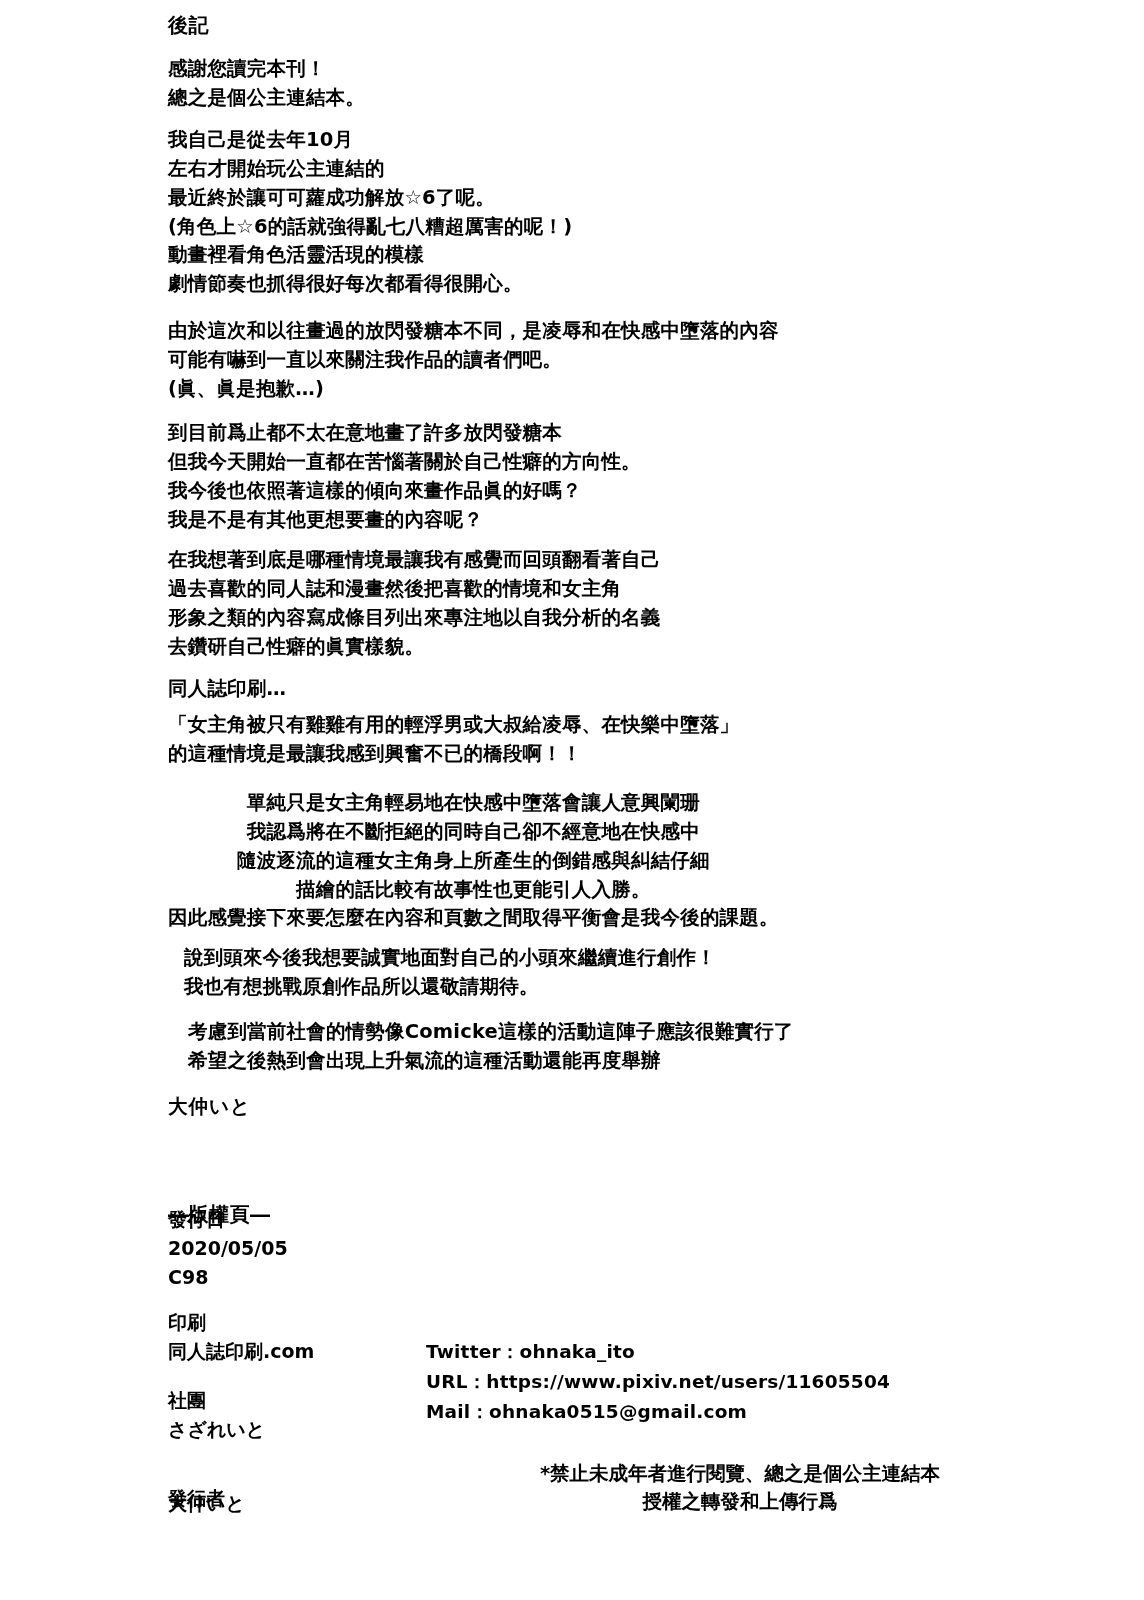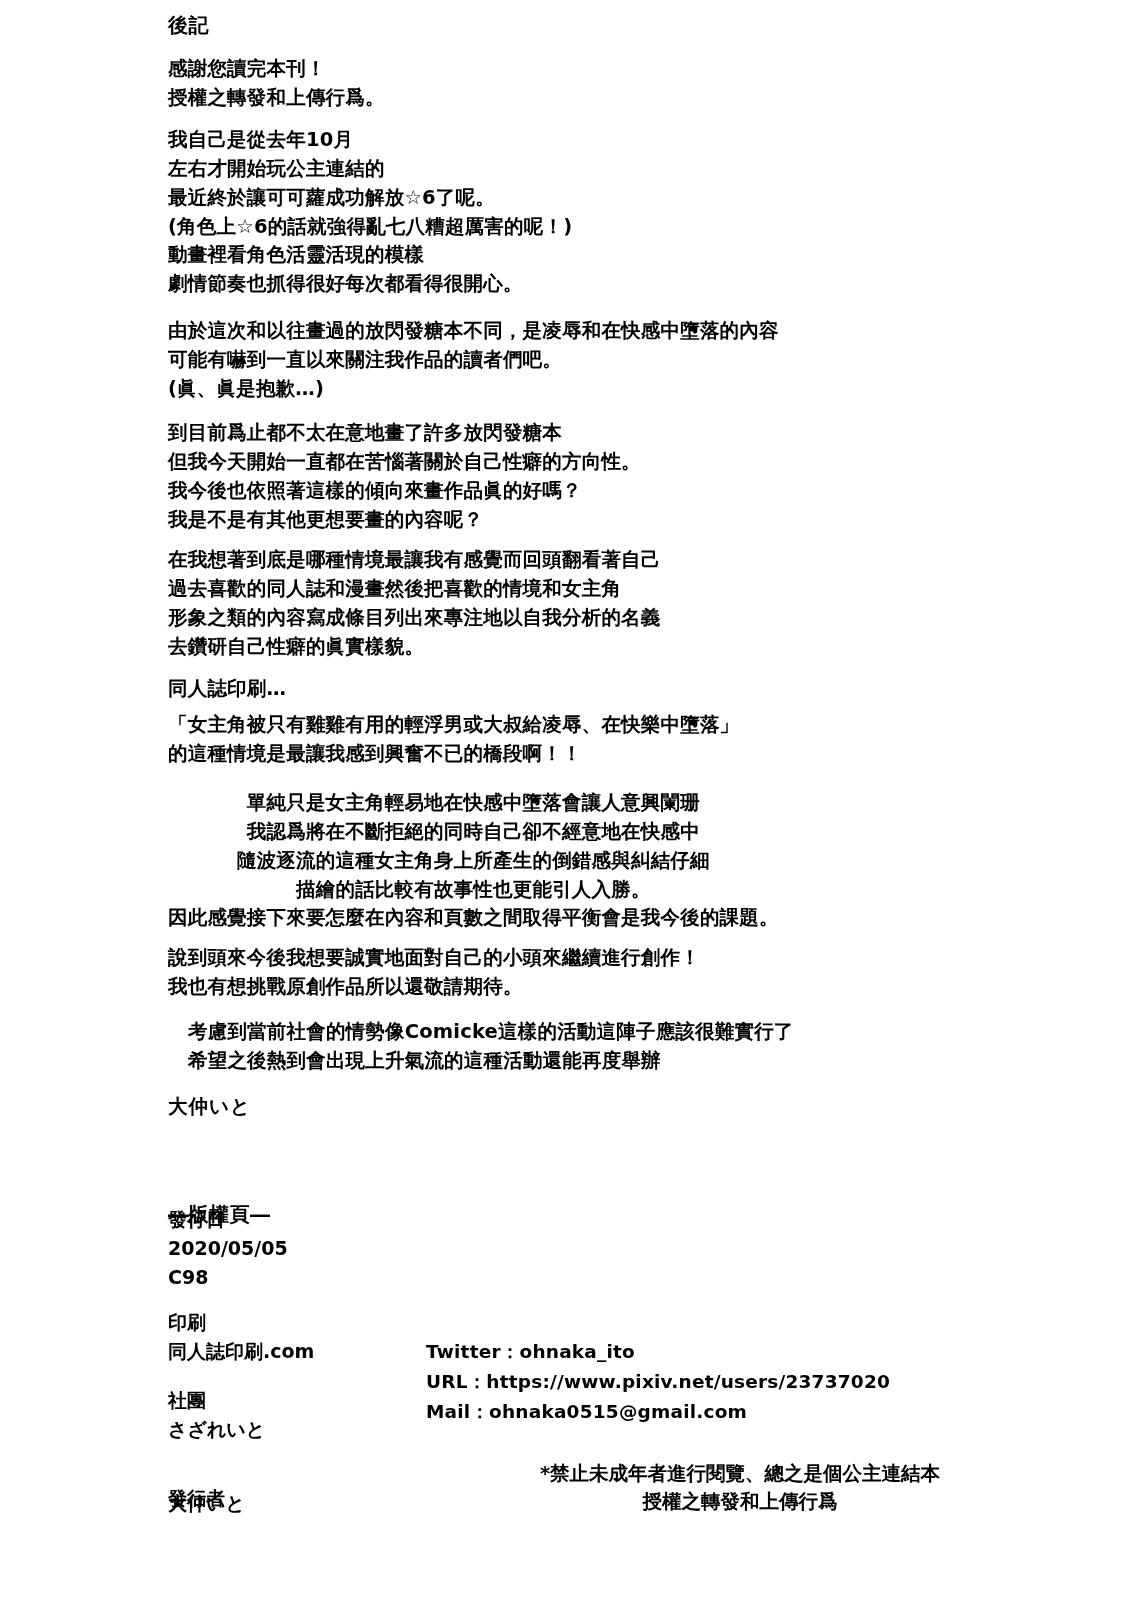--- a/index.html
+++ b/index.html
@@ -99,21 +99,21 @@
 </style>
 </head>
 <body>
 
 <div class="page">
   <div class="content">
 
     <div class="heading afterword-title">後記</div>
 
     <div class="para blk" style="top:55px;">感謝您讀完本刊！
-授權之轉發和上傳行爲。</div>
+總之是個公主連結本。</div>
     <div class="para blk" style="top:126px;">我自己是從去年10月
 左右才開始玩公主連結的
 最近終於讓可可蘿成功解放☆6了呢。
 (角色上☆6的話就強得亂七八糟超厲害的呢！)
 動畫裡看角色活靈活現的模樣
 劇情節奏也抓得很好每次都看得很開心。</div>
     <div class="para blk" style="top:317px;">由於這次和以往畫過的放閃發糖本不同，是凌辱和在快感中墮落的內容
 可能有嚇到一直以來關注我作品的讀者們吧。
 (眞、眞是抱歉…)</div>
     <div class="para blk" style="top:419px;">到目前爲止都不太在意地畫了許多放閃發糖本
@@ -125,21 +125,21 @@
 形象之類的內容寫成條目列出來專注地以自我分析的名義
 去鑽研自己性癖的眞實樣貌。</div>
     <div class="para blk" style="top:675px;">同人誌印刷…</div>
     <div class="para blk" style="top:711px;">「女主角被只有雞雞有用的輕浮男或大叔給凌辱、在快樂中墮落」
 的這種情境是最讓我感到興奮不已的橋段啊！！</div>
     <div class="para blk" style="top:789px;text-align:center;">單純只是女主角輕易地在快感中墮落會讓人意興闌珊
 我認爲將在不斷拒絕的同時自己卻不經意地在快感中
 隨波逐流的這種女主角身上所產生的倒錯感與糾結仔細
 描繪的話比較有故事性也更能引人入勝。
 因此感覺接下來要怎麼在內容和頁數之間取得平衡會是我今後的課題。</div>
-    <div class="para blk" style="top:944px;">說到頭來今後我想要誠實地面對自己的小頭來繼續進行創作！
+    <div class="para blk" style="top:944px;margin-left:16px;">說到頭來今後我想要誠實地面對自己的小頭來繼續進行創作！
 我也有想挑戰原創作品所以還敬請期待。</div>
     <div class="para blk" style="top:1018px;margin-left:20px;">考慮到當前社會的情勢像Comicke這樣的活動這陣子應該很難實行了
 希望之後熱到會出現上升氣流的這種活動還能再度舉辦</div>
 
     <div class="signature" style="top:1093px;">大仲いと</div>
 
     <div class="colophon-header">―版權頁―</div>
 
     <div class="colo-label" style="top:1205px;">發行日</div>
     <div class="colo-label" style="top:1234px;">2020/05/05
@@ -148,20 +148,20 @@
     <div class="colo-label" style="top:1308px;">印刷</div>
     <div class="colo-label" style="top:1337px;">同人誌印刷.com</div>
 
     <div class="colo-label" style="top:1386px;">社團</div>
     <div class="colo-label" style="top:1415px;">さざれいと</div>
 
     <div class="colo-label" style="top:1460px;margin-top:24px;">發行者</div>
     <div class="colo-label" style="top:1489px;">大仲いと</div>
 
     <div class="contact">Twitter：ohnaka_ito
-URL：https://www.pixiv.net/users/23737020
+URL：https://www.pixiv.net/users/11605504
 Mail：ohnaka0515@gmail.com</div>
 
     <div class="notice">*禁止未成年者進行閱覽、總之是個公主連結本
 授權之轉發和上傳行爲</div>
 
   </div>
 </div>
 
 </body></html>

